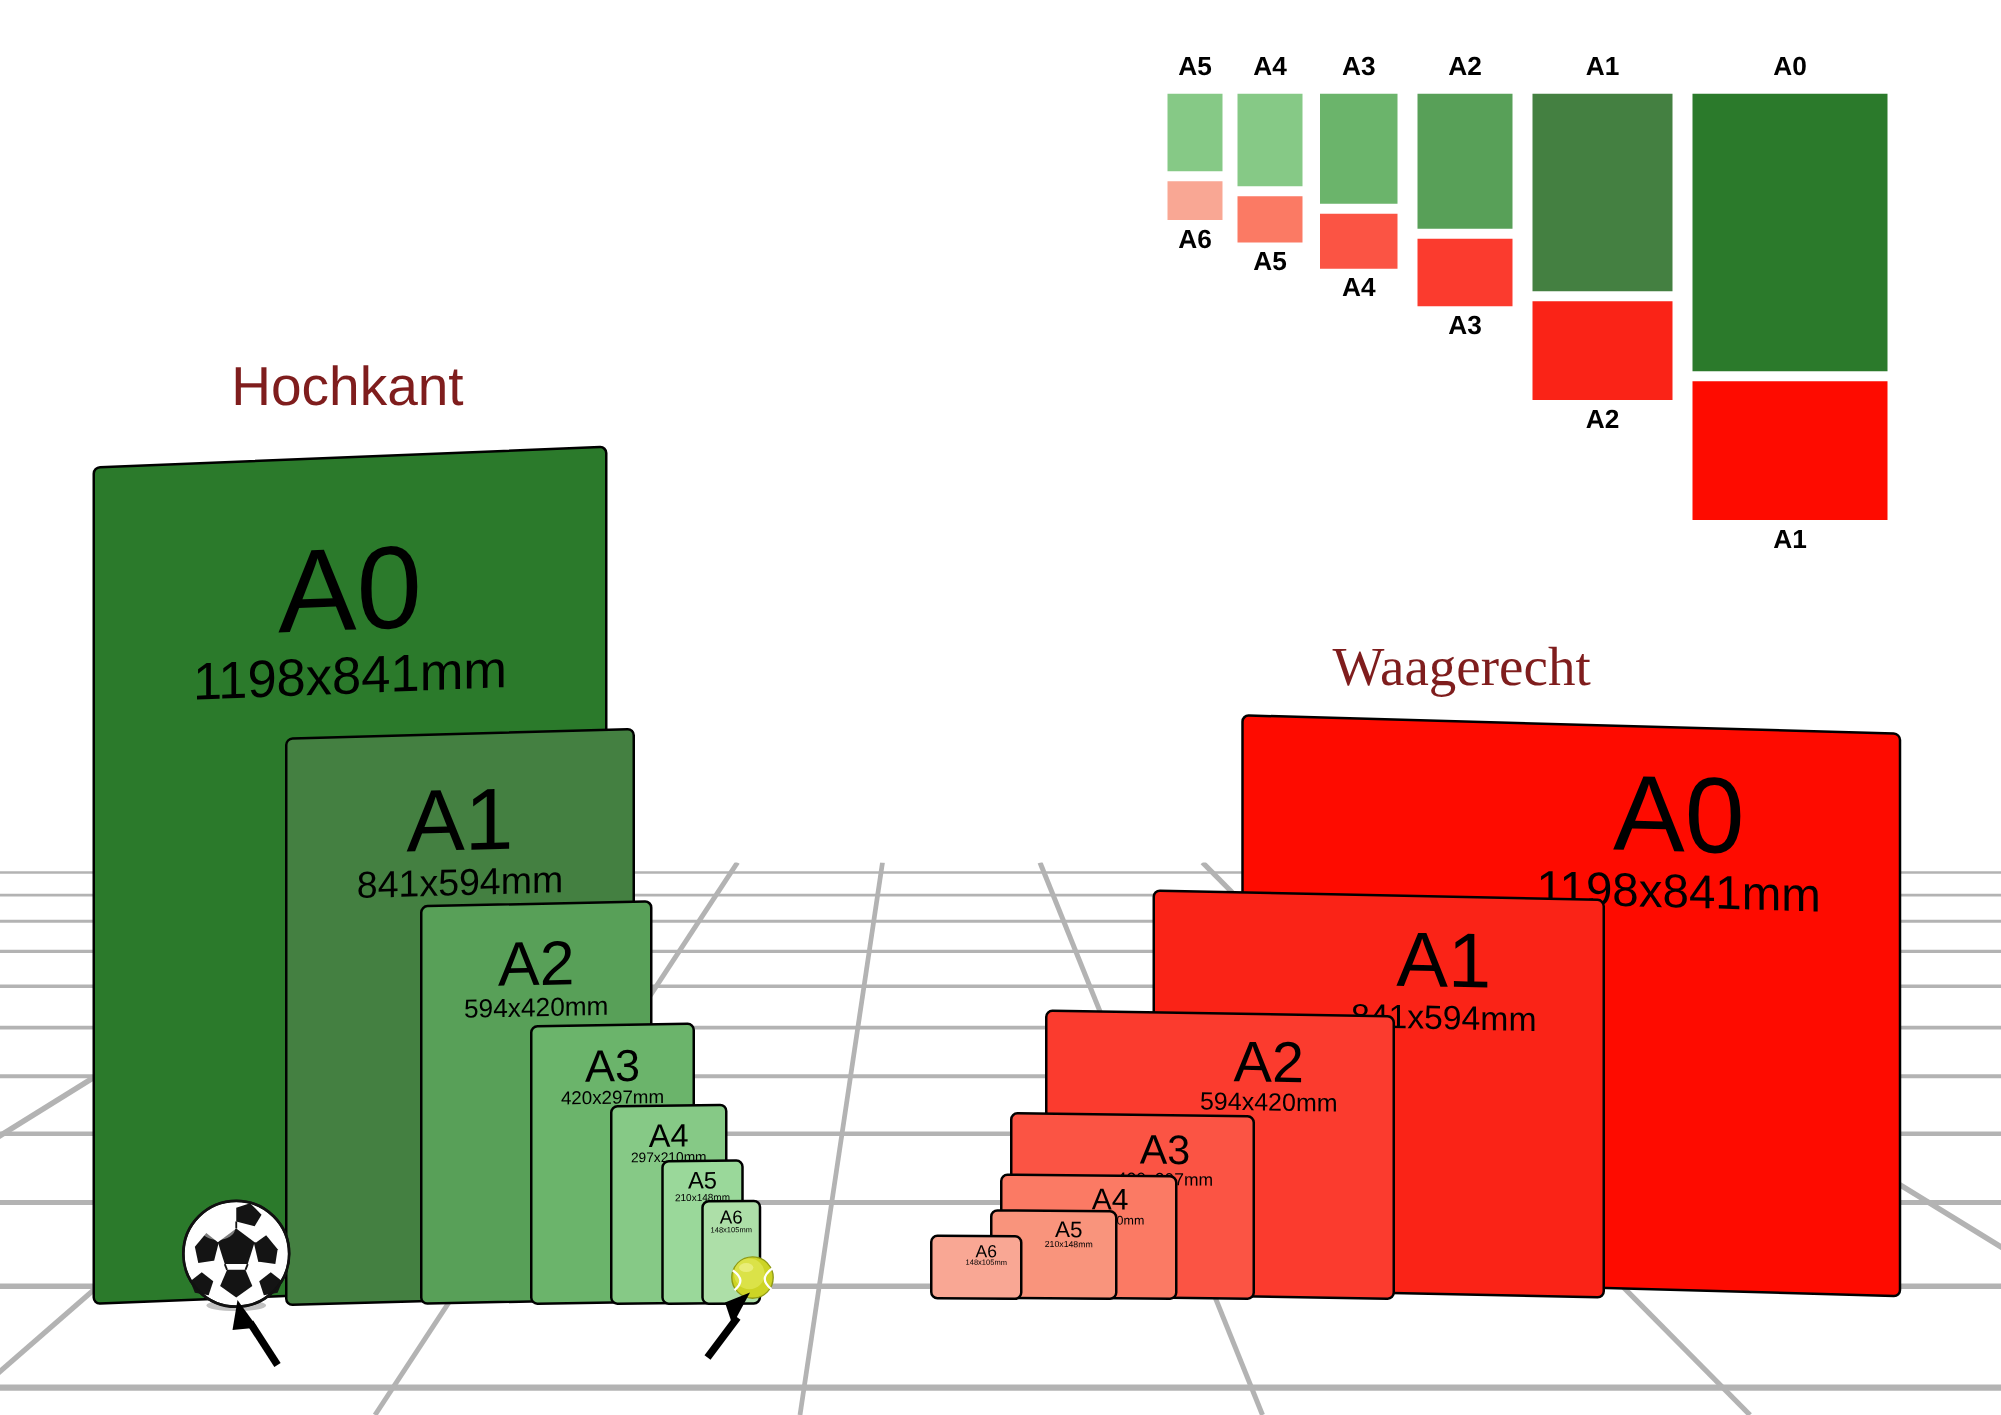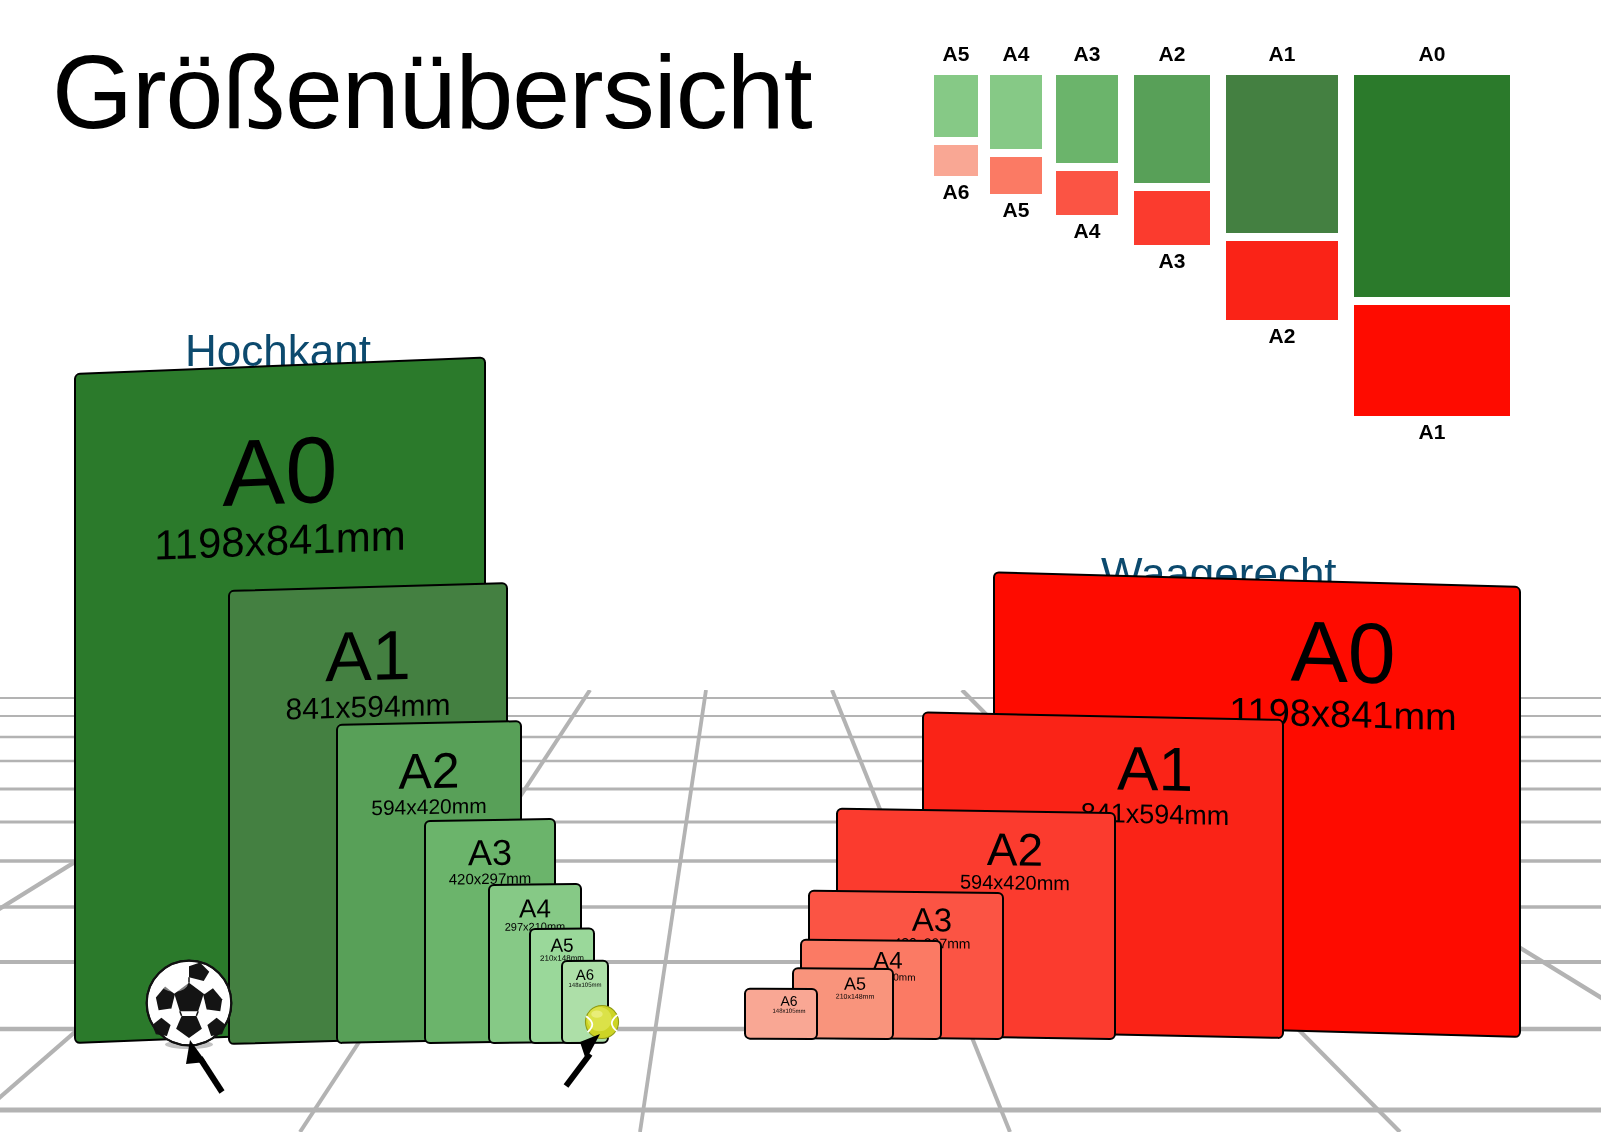--- a/index.html
+++ b/index.html
@@ -30,26 +30,25 @@
     left: 52px; top: 38px;
     font-size: 104px;
     line-height: 1.05;
     color: #000;
     white-space: nowrap;
     letter-spacing: -1px;
   }
   .section-title {
     position: absolute;
     font-size: 44px;
-    color: #0c4a6e;
-    white-space: nowrap;
-    margin-top: 41px;
+    color: #7f1d1d;
+    white-space: nowrap;
   }
   #title-hochkant { left: 185px; top: 285px; }
-  #title-waagerecht { left: 1101px; top: 508px; }
+  #title-waagerecht { left: 1066px; top: 508px; font-family: Liberation Serif, serif; }
 
   
   .sheet {
     position: absolute;
     box-sizing: border-box;
     border: 2px solid #000;
     border-radius: 6px;
     overflow: hidden;
   }
   .sheet .lbl {
@@ -123,21 +122,20 @@
       <line x1="-360" y1="442" x2="352" y2="0" stroke-width="4.4"></line>
       <line x1="-40" y1="442" x2="468" y2="0" stroke-width="4.2"></line>
       <line x1="300" y1="442" x2="590" y2="0" stroke-width="4.0"></line>
       <line x1="640" y1="442" x2="706" y2="0" stroke-width="3.8"></line>
       <line x1="1010" y1="442" x2="832" y2="0" stroke-width="4.0"></line>
       <line x1="1400" y1="442" x2="962" y2="0" stroke-width="4.2"></line>
       <line x1="1820" y1="442" x2="1100" y2="0" stroke-width="4.4"></line>
     </g>
   </svg>
 
-  <div id="main-title">Größenübersicht</div>
 
   <div class="section-title" id="title-hochkant">Hochkant</div>
   <div class="section-title" id="title-waagerecht">Waagerecht</div>
 
   <div id="legend">
 
     <div class="lg-name" style="left:14px; top:0px; width:44px;">A5</div>
     <div class="lg-rect" style="left:14px; top:33px; width:44px; height:62px; background:#86c986;"></div>
     <div class="lg-rect" style="left:14px; top:103px; width:44px; height:31px; background:#f9a794;"></div>
     <div class="lg-name" style="left:14px; top:138px; width:44px;">A6</div>

